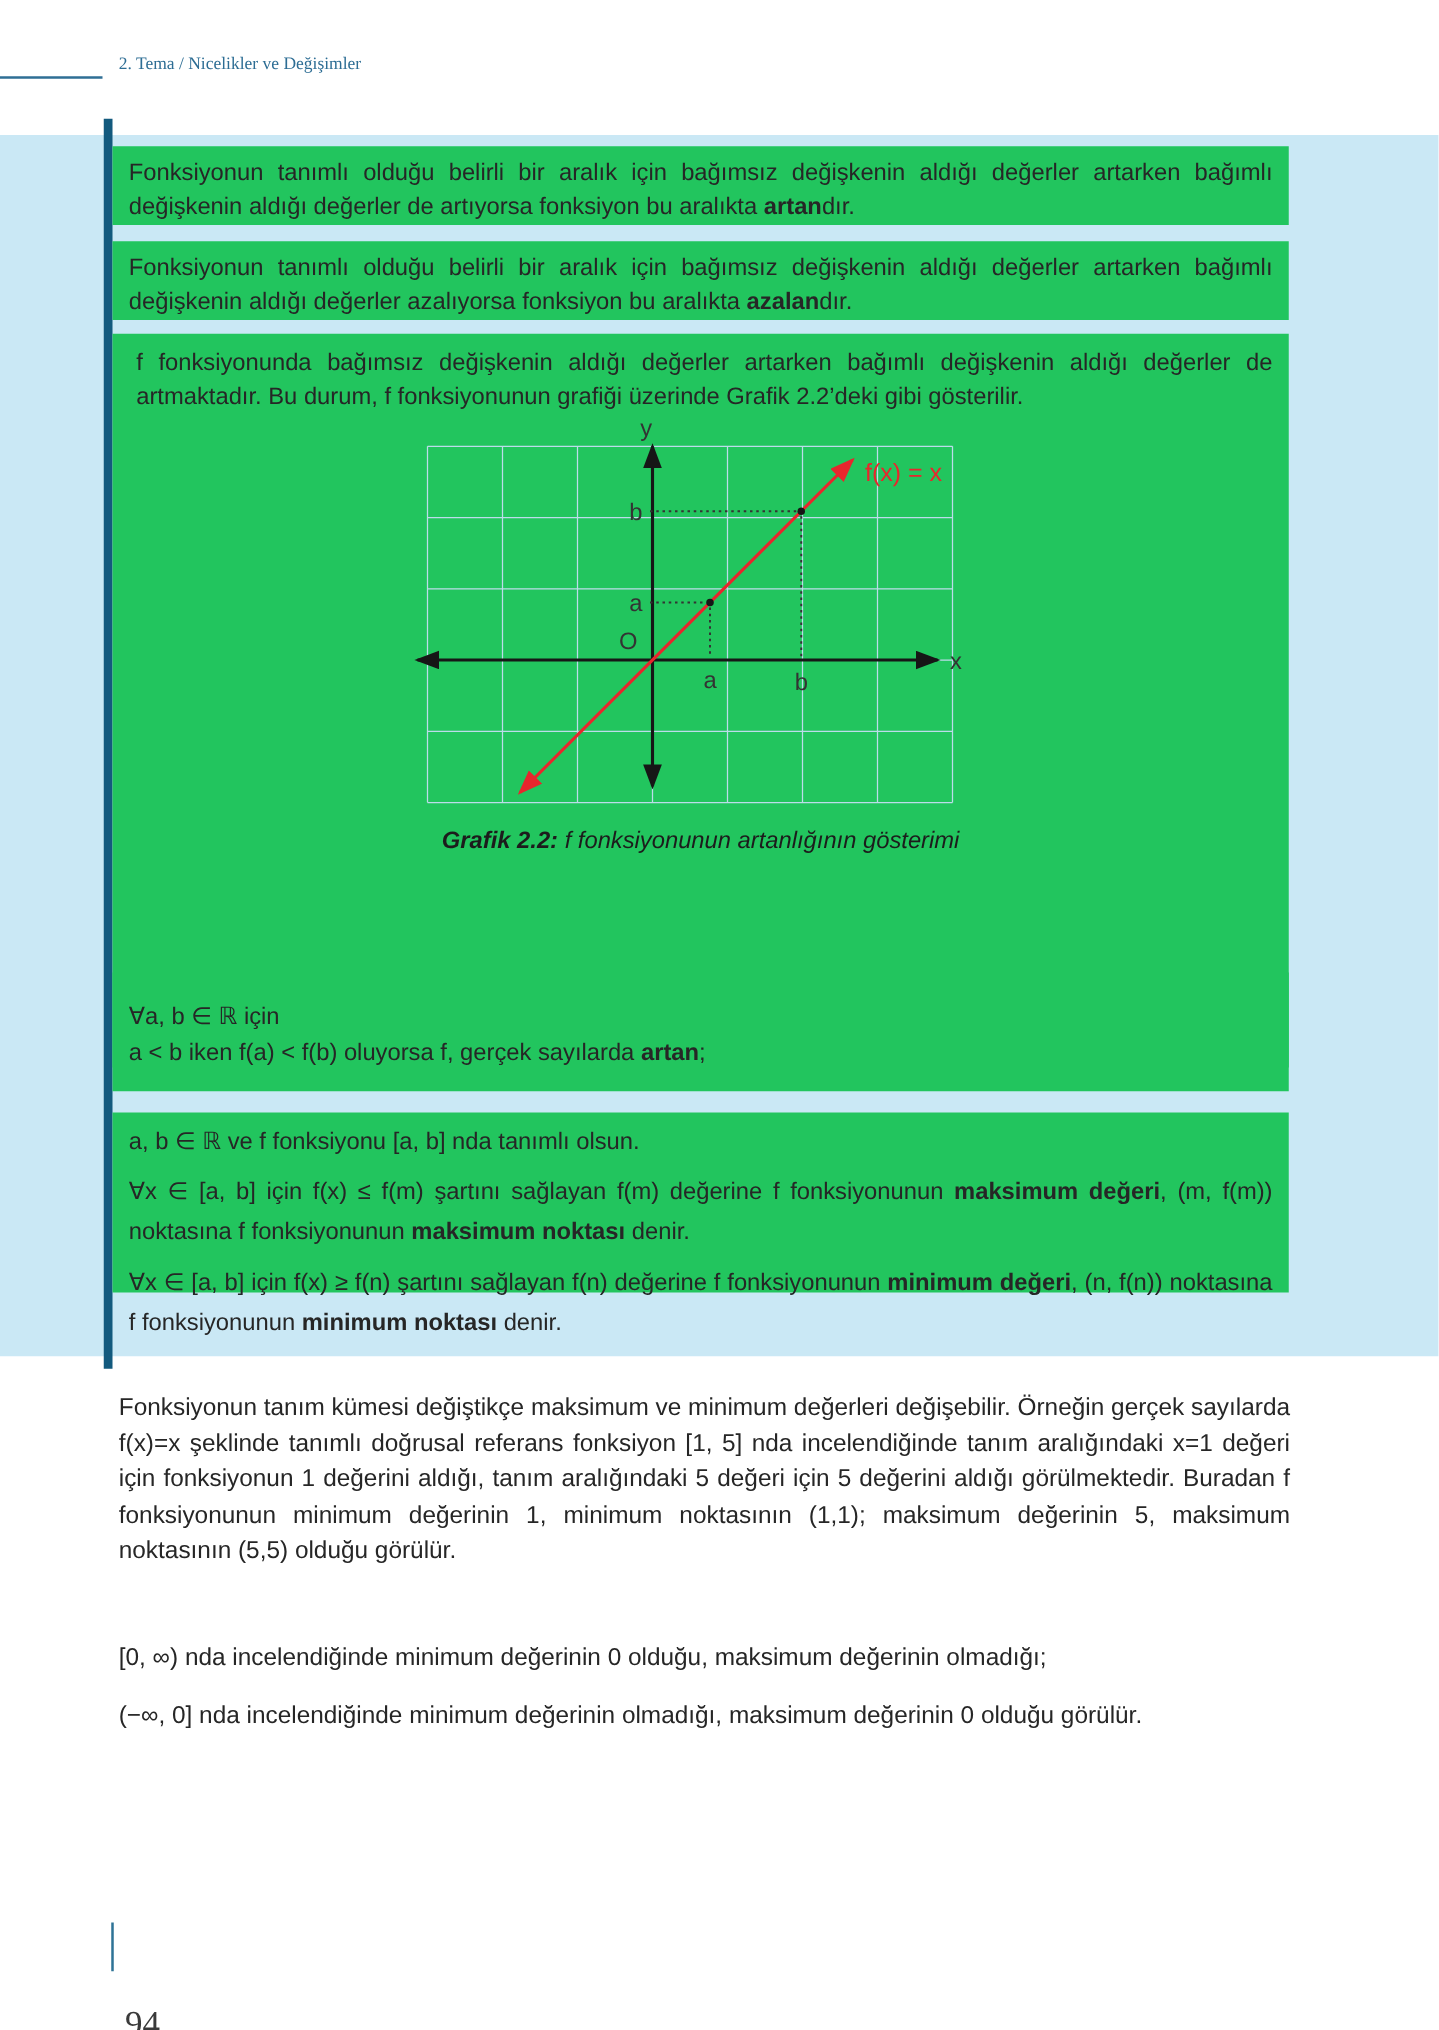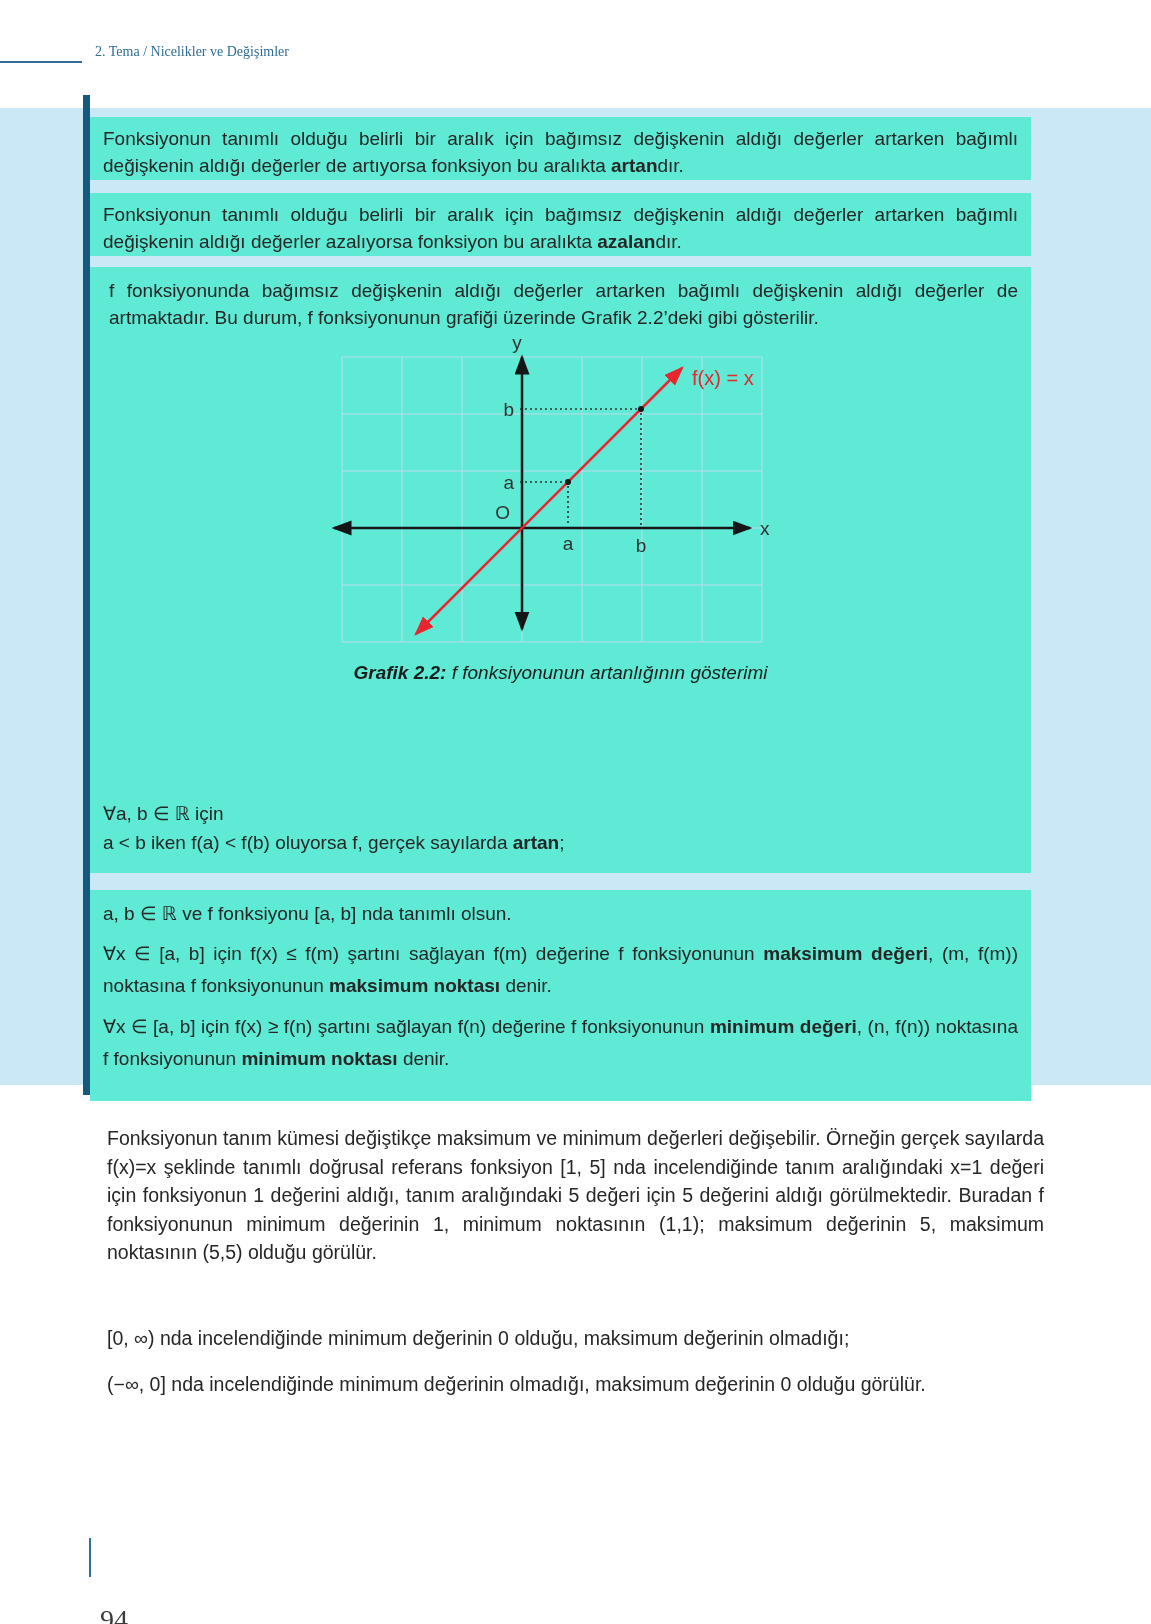--- a/index.html
+++ b/index.html
@@ -10,41 +10,41 @@
     font-family: "Liberation Sans", sans-serif; color: #262626;
   }
   .header-rule { position: absolute; left: 0; top: 61px; width: 82px; height: 2px; background: #2f6f95; }
   .header-title {
     position: absolute; left: 95px; top: 44px;
     font-family: "Liberation Serif", serif; font-size: 14px; color: #2d6d94;
   }
   .band { position: absolute; left: 0; top: 108px; width: 1151px; height: 977px; background: #cae8f5; }
   .vbar { position: absolute; left: 83px; top: 95px; width: 7px; height: 1000px; background: #135a7e; }
   .wbox {
-    position: absolute; left: 90px; width: 941px; background: #5eead4;
+    position: absolute; left: 90px; width: 941px; background: #22c55e;
     padding: 8px 13px; font-size: 19px; line-height: 27px;
   }
   .wbox p { margin: 0; }
   .just { text-align: justify; }
   #box1 { top: 117px; height: 63px; }
   #box2 { top: 193px; height: 63px; }
   #box3 { top: 267px; height: 587px; padding-top: 10px; padding-left: 19px; }
   #box4 { top: 778px; height: 95px; line-height: 29px; padding-top: 21px; }
-  #box5 { top: 890px; height: 211px; padding-top: 10px; }
+  #box5 { top: 890px; height: 144px; padding-top: 10px; }
   #box5 .lead { margin: 0 0 11px 0; }
   #box5 .ep { margin: 0 0 9px 0; line-height: 32px; text-align: justify; }
   .graph-svg { position: absolute; left: 230px; top: 60px; }
   .caption {
     position: absolute; left: 0; top: 392px; width: 100%;
     text-align: center; font-style: italic; font-size: 19px; color: #1c1c1c;
   }
   .caption b { font-style: italic; }
   .bodytext {
     position: absolute; left: 95px; width: 937px;
-    font-size: 19.5px; line-height: 28.5px; margin: 12px;
+    font-size: 19.5px; line-height: 28.5px; margin: 0;
   }
   #p1 { top: 1112px; text-align: justify; }
   #p2 { top: 1270px; }
   #p3 { top: 1312px; }
   #p4 { top: 1358px; }
   .pagenum-rule { position: absolute; left: 89px; top: 1538px; width: 2px; height: 39px; background: #2e7396; }
   .pagenum {
     position: absolute; left: 100px; top: 1604px;
     font-family: "Liberation Serif", serif; font-size: 28px; color: #3a3a3a;
   }

